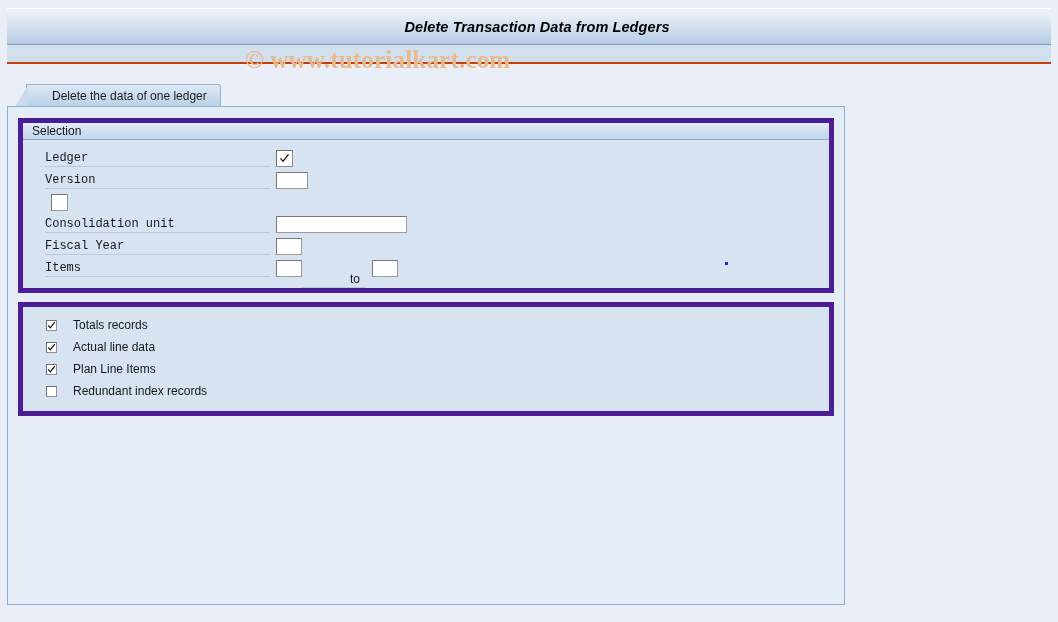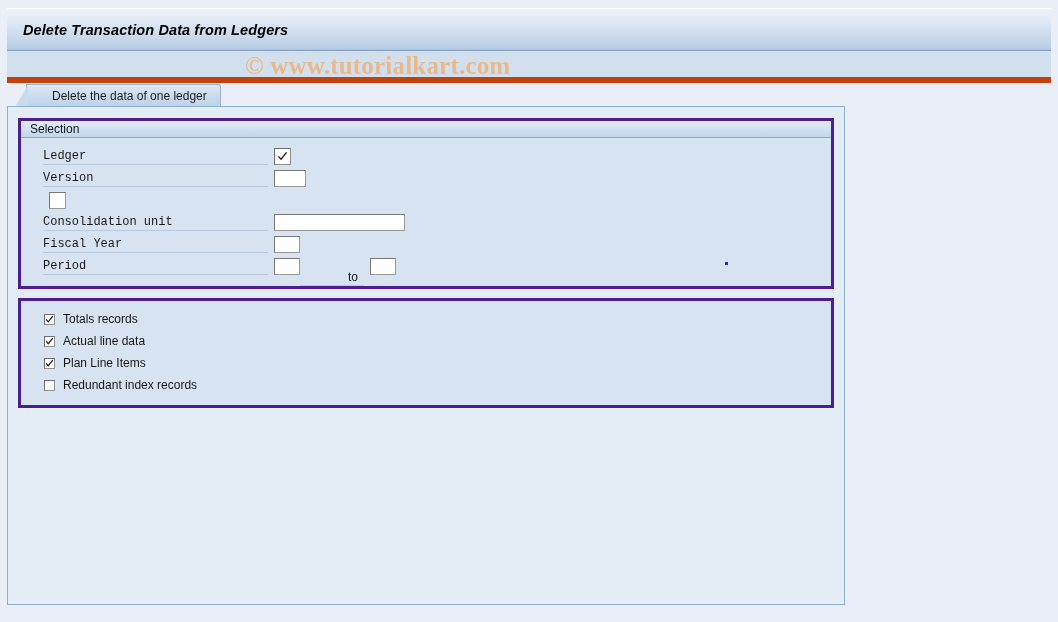--- a/index.html
+++ b/index.html
@@ -20,41 +20,42 @@
 
   
   #window-header {
     position: absolute;
     left: 7px;
     top: 8px;
     width: 1044px;
     height: 64px;
   }
   #title-bar {
-    height: 43px;
+    height: 37px;
     background: linear-gradient(to bottom, #eef3fa 0%, #dde7f3 35%, #b9cde4 96%, #a8c0dc 100%);
     border-top: 1px solid #ffffff;
     border-bottom: 1px solid #7f9fc4;
     box-sizing: border-box;
     display: flex;
     align-items: center;
     padding-left: 16px;
+    justify-content: center;
   }
   #title-text {
     font-size: 14.5px;
     font-weight: bold;
     font-style: italic;
     color: #000000;
     letter-spacing: 0.1px;
     white-space: nowrap;
   }
   #subtitle-strip {
-    height: 32px;
+    height: 19px;
     background: #d2dfec;
-    border-bottom: 6px solid #c2410c;
+    border-bottom: 2px solid #c2410c;
     box-sizing: border-box;
     position: relative;
   }
   #watermark {
     position: absolute;
     left: 238px;
     top: 1px;
     font-family: "Liberation Serif", serif;
     font-size: 25px;
     font-weight: bold;
@@ -111,21 +112,21 @@
     top: 106px;
     width: 838px;
     height: 499px;
     background: #e4ecf6;
     border: 1px solid #8fafd0;
     box-sizing: border-box;
     padding: 11px 10px 0 10px;
   }
 
   .panel {
-    border: 3px solid #4c1d95;
+    border: 5px solid #4c1d95;
     background: #d7e3f1;
     box-sizing: border-box;
     margin-bottom: 9px;
   }
   .panel-header {
     height: 17px;
     background: linear-gradient(to bottom, #e2ecf7 0%, #cfdff0 55%, #c3d6ea 100%);
     border-bottom: 1px solid #8ba9c8;
     box-sizing: border-box;
     display: flex;
@@ -230,21 +231,21 @@
   }
   .sap-check svg {
     position: absolute;
     left: 0;
     top: 0;
     display: block;
   }
   .check-label {
     font-size: 12px;
     color: #17171a;
-    margin-left: 8px;
+    margin-left: 16px;
     white-space: nowrap;
   }
 
   
   #cursor-dot {
     position: absolute;
     left: 725px;
     top: 262px;
     width: 3px;
     height: 3px;
@@ -300,21 +301,21 @@
         <span class="field-label">Consolidation unit</span>
         <input class="sap-input w-wide" type="text" value="" style="">
       </div>
 
       <div class="form-row">
         <span class="field-label">Fiscal Year</span>
         <input class="sap-input w-small" type="text" value="" style="">
       </div>
 
       <div class="form-row">
-        <span class="field-label">Period</span>
+        <span class="field-label">Items</span>
         <input class="sap-input w-small" type="text" value="" style="">
         <span class="to-label">to</span>
         <input class="sap-input w-small" type="text" value="" style="">
       </div>
 
     </div>
   </div>
 
   <div class="panel" id="panel-scope">
     <div class="panel-body">

